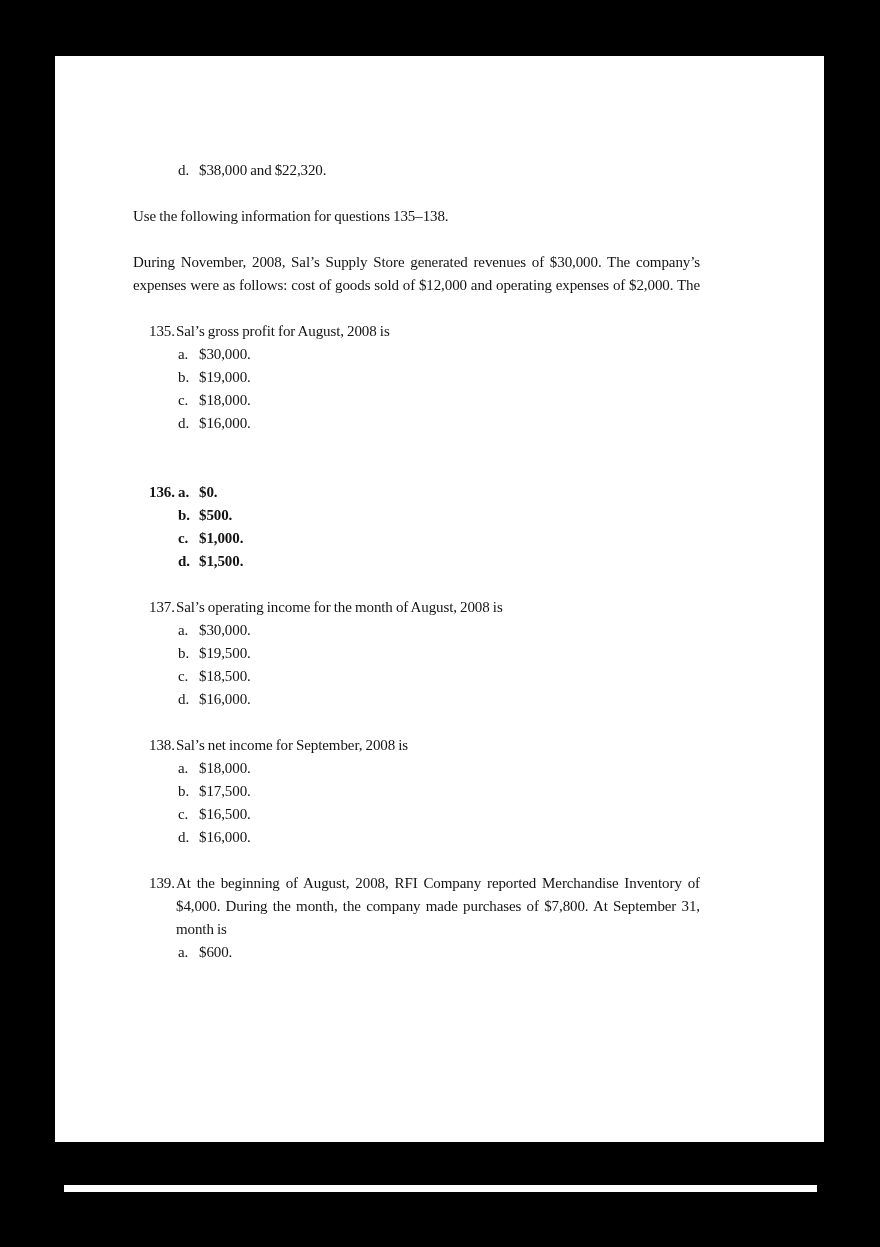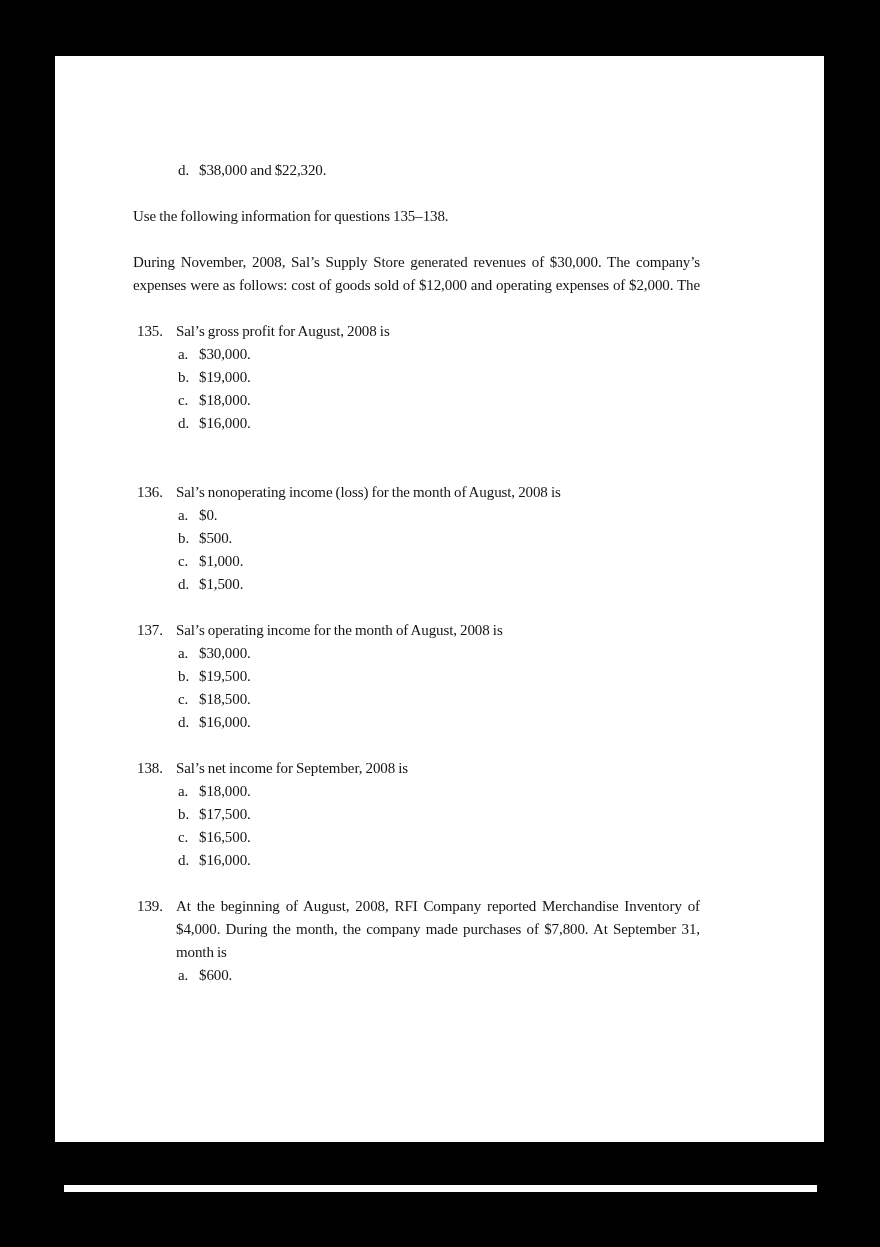--- a/index.html
+++ b/index.html
@@ -27,39 +27,39 @@
     left: 78px; top: 103px;
     width: 567px;
     color: #141414;
     font-size: 15px;
     line-height: 23px;
     letter-spacing: -0.1px;
     word-spacing: -0.5px;
   }
   .block { margin-top: 23px; }
   .block.first { margin-top: 0; }
-  .block.gap-lg { margin-top: 46px; }
+  .block.gap-lg { margin-top: 46px; font-weight: bold; }
 
   .line  { text-align: left; }
   .jline { text-align: justify; text-align-last: justify; }
 
   
   .opt-line {
     position: relative;
     padding-left: 66px;
     min-height: 23px;
   }
   .opt-line .opt-letter {
     position: absolute;
     left: 45px; top: 0;
   }
 
   
   .question { position: relative; padding-left: 43px; }
-  .question .q-num { position: absolute; left: 4px; top: 0; }
+  .question .q-num { position: absolute; left: 16px; top: 0; }
   .question .opts { margin-left: -43px; }
 </style>
 </head>
 <body>
 
 <div class="page">
   <div class="content">
 
     <div class="opt-line block first">
       <span class="opt-letter">d.</span>
@@ -91,21 +91,20 @@
         </div>
         <div class="opt-line">
           <span class="opt-letter">d.</span>
           <span class="opt-text">$16,000.</span>
         </div>
       </div>
     </div>
 
     <div class="question block gap-lg">
       <span class="q-num">136.</span>
-      <div class="line">Sal’s nonoperating income (loss) for the month of August, 2008 is</div>
       <div class="opts">
         <div class="opt-line">
           <span class="opt-letter">a.</span>
           <span class="opt-text">$0.</span>
         </div>
         <div class="opt-line">
           <span class="opt-letter">b.</span>
           <span class="opt-text">$500.</span>
         </div>
         <div class="opt-line">

